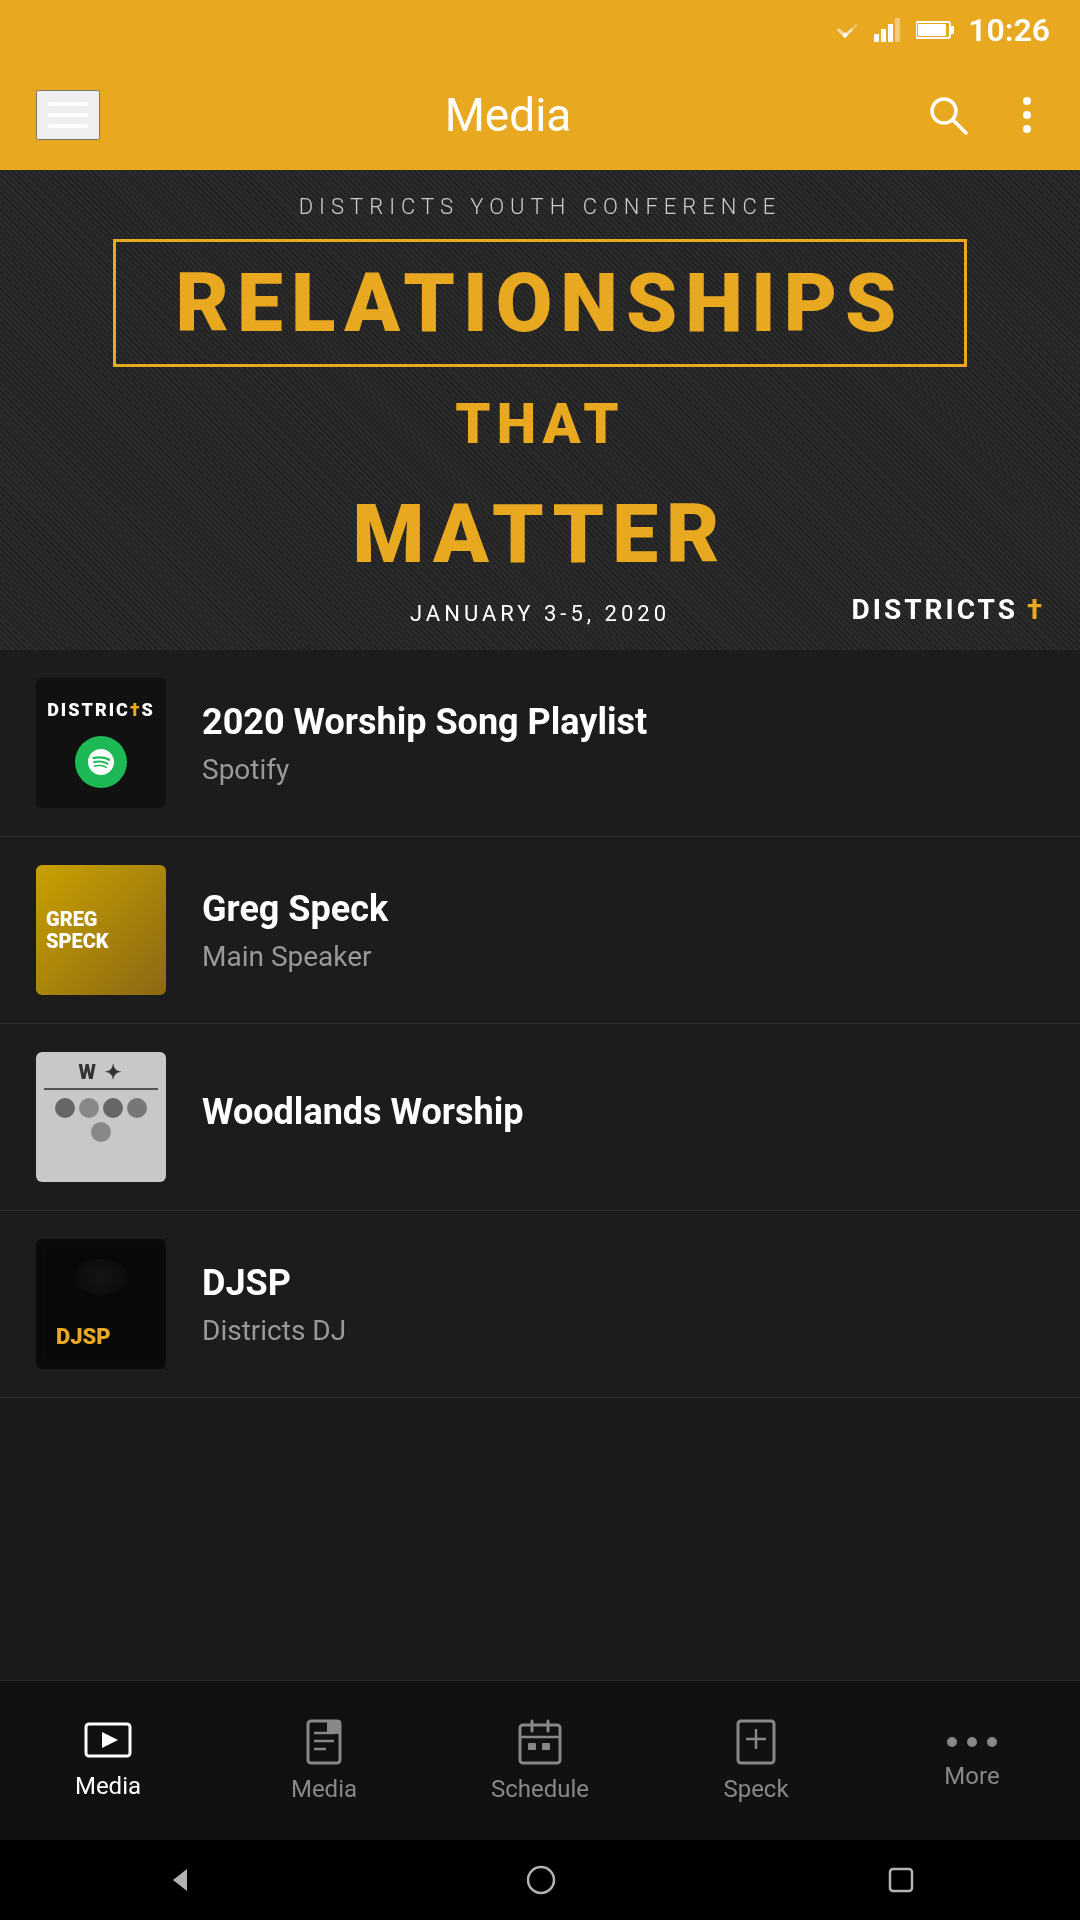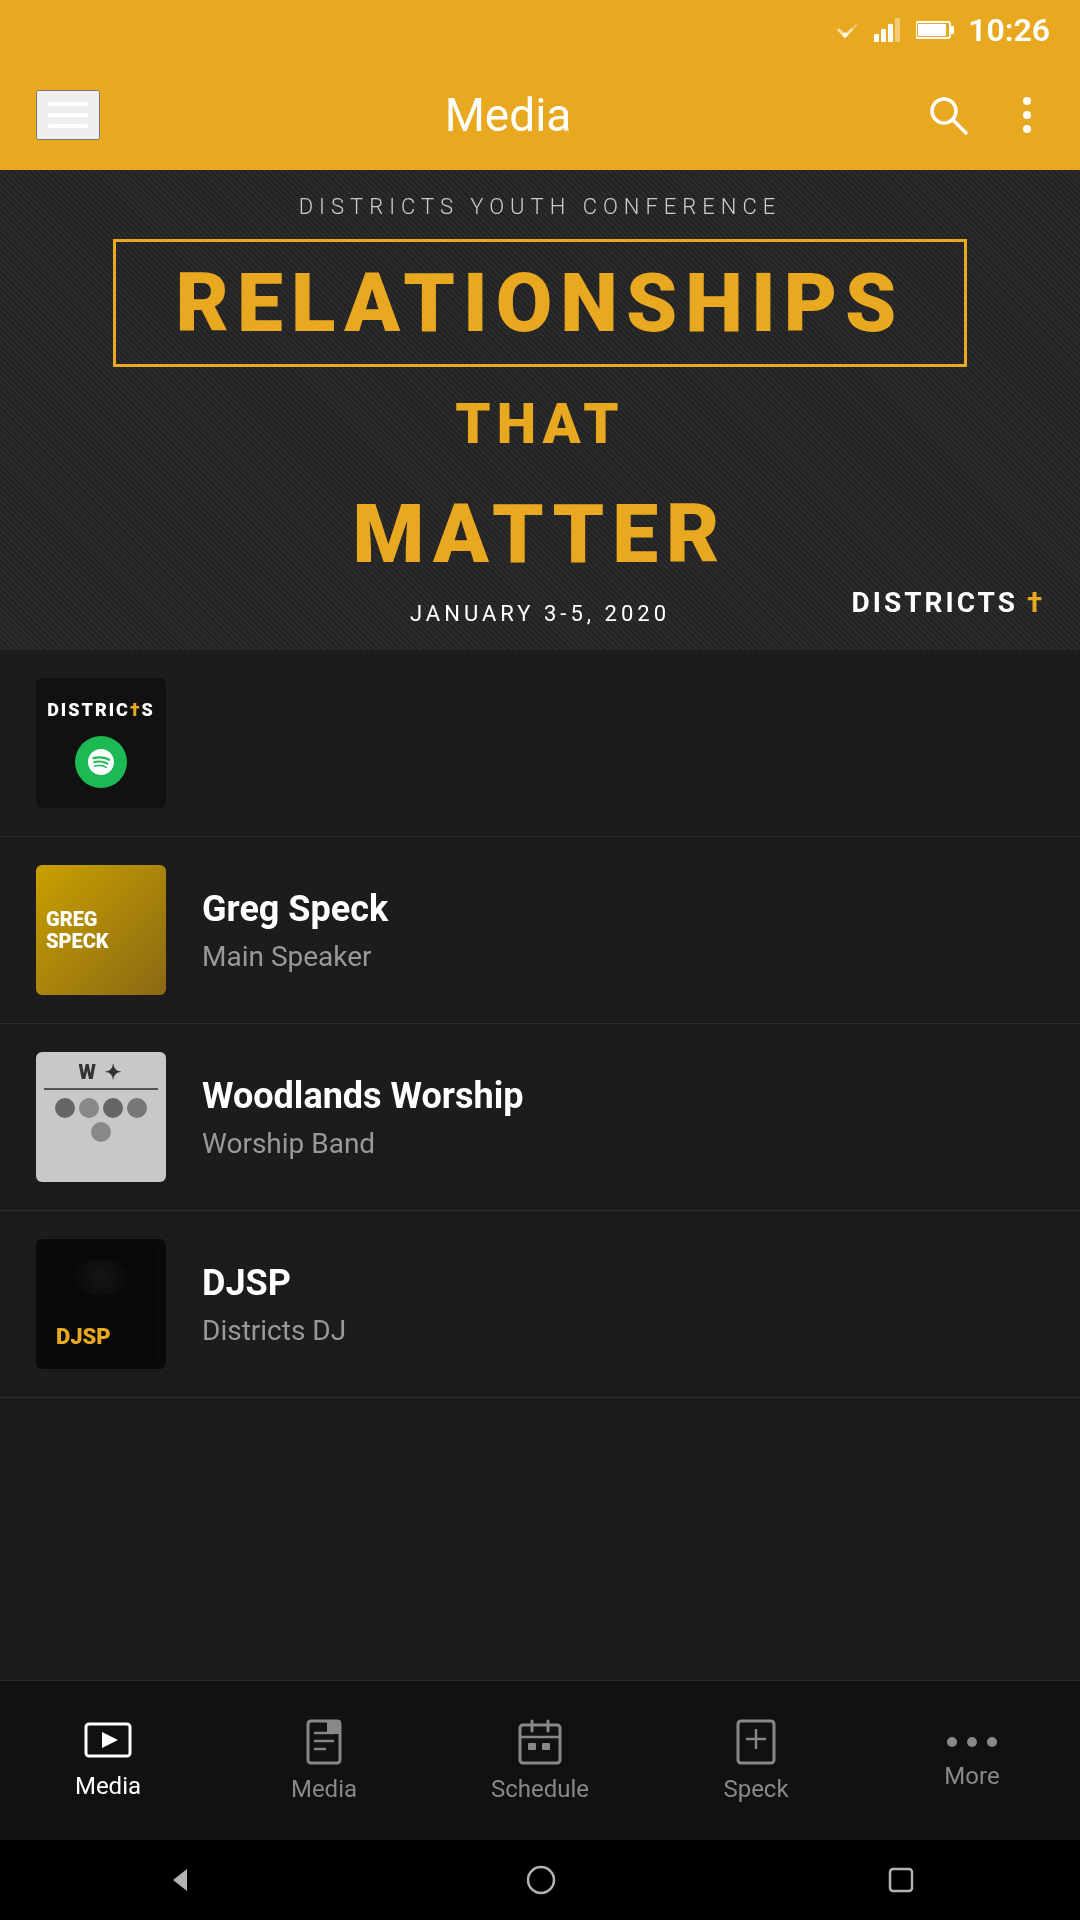--- a/index.html
+++ b/index.html
@@ -178,21 +178,21 @@
     .hero-date {
       font-size: 22px;
       letter-spacing: 4px;
       color: #ffffff;
       margin-top: 16px;
       text-transform: uppercase;
     }
 
     .hero-logo {
       position: absolute;
-      bottom: 31px;
+      bottom: 24px;
       right: 36px;
       font-size: 28px;
       font-weight: 700;
       color: #ffffff;
       letter-spacing: 2px;
     }
 
     
     .media-list {
       width: 100%;
@@ -459,20 +459,24 @@
     <div class="media-thumb">
       <div class="thumb-spotify">
         <div class="districts-logo">DISTRIC<span style="color:#E8A820;">†</span>S</div>
         <div class="spotify-circle">
           <svg width="32" height="32" viewBox="0 0 32 32" fill="white">
             <path d="M16 3C8.8 3 3 8.8 3 16s5.8 13 13 13 13-5.8 13-13S23.2 3 16 3zm5.9 18.8c-.2.4-.7.5-1.1.2-3-1.8-6.8-2.2-11.2-1.2-.4.1-.8-.2-.9-.6-.1-.4.2-.8.6-.9 4.9-1.1 9-.6 12.3 1.4.4.2.5.7.3 1.1zm1.6-3.5c-.3.5-.9.6-1.4.3-3.4-2.1-8.6-2.7-12.6-1.5-.5.2-1.1-.1-1.3-.6s.1-1.1.6-1.3c4.6-1.4 10.3-.7 14.2 1.7.5.3.7.9.5 1.4zm.1-3.6c-4.1-2.4-10.8-2.7-14.7-1.5-.6.2-1.2-.1-1.4-.7s.1-1.2.7-1.4c4.5-1.4 11.8-1.1 16.5 1.7.6.3.8 1.1.4 1.7-.3.5-1.1.7-1.5.2z"></path>
           </svg>
         </div>
       </div>
     </div>
+    <div class="media-info">
+      <div class="media-title">2020 Worship Song Playlist</div>
+      <div class="media-subtitle">Spotify</div>
+    </div>
   </div>
 
   <div class="media-item">
     <div class="media-thumb">
       <div class="thumb-greg">
         <div class="thumb-greg-label">GREG<br>SPECK</div>
 
       </div>
     </div>
     <div class="media-info">
@@ -491,21 +495,20 @@
             <div style="width:20px;height:20px;background:#888;border-radius:50%;"></div>
             <div style="width:20px;height:20px;background:#666;border-radius:50%;"></div>
             <div style="width:20px;height:20px;background:#777;border-radius:50%;"></div>
             <div style="width:20px;height:20px;background:#888;border-radius:50%;"></div>
           </div>
         </div>
       </div>
     </div>
     <div class="media-info">
       <div class="media-title">Woodlands Worship</div>
-      <div class="media-subtitle">Worship Band</div>
     </div>
   </div>
 
   <div class="media-item">
     <div class="media-thumb">
       <div class="thumb-djsp">
         <div style="width:100%;height:100%;background:#080808;display:flex;flex-direction:column;justify-content:flex-end;padding:10px;position:relative;">
           <div style="position:absolute;top:10px;left:10px;right:10px;bottom:40px;opacity:0.3;">
             <div style="width:60%;height:60%;background:radial-gradient(circle,#333,transparent);border-radius:50%;margin:auto;"></div>
           </div>

